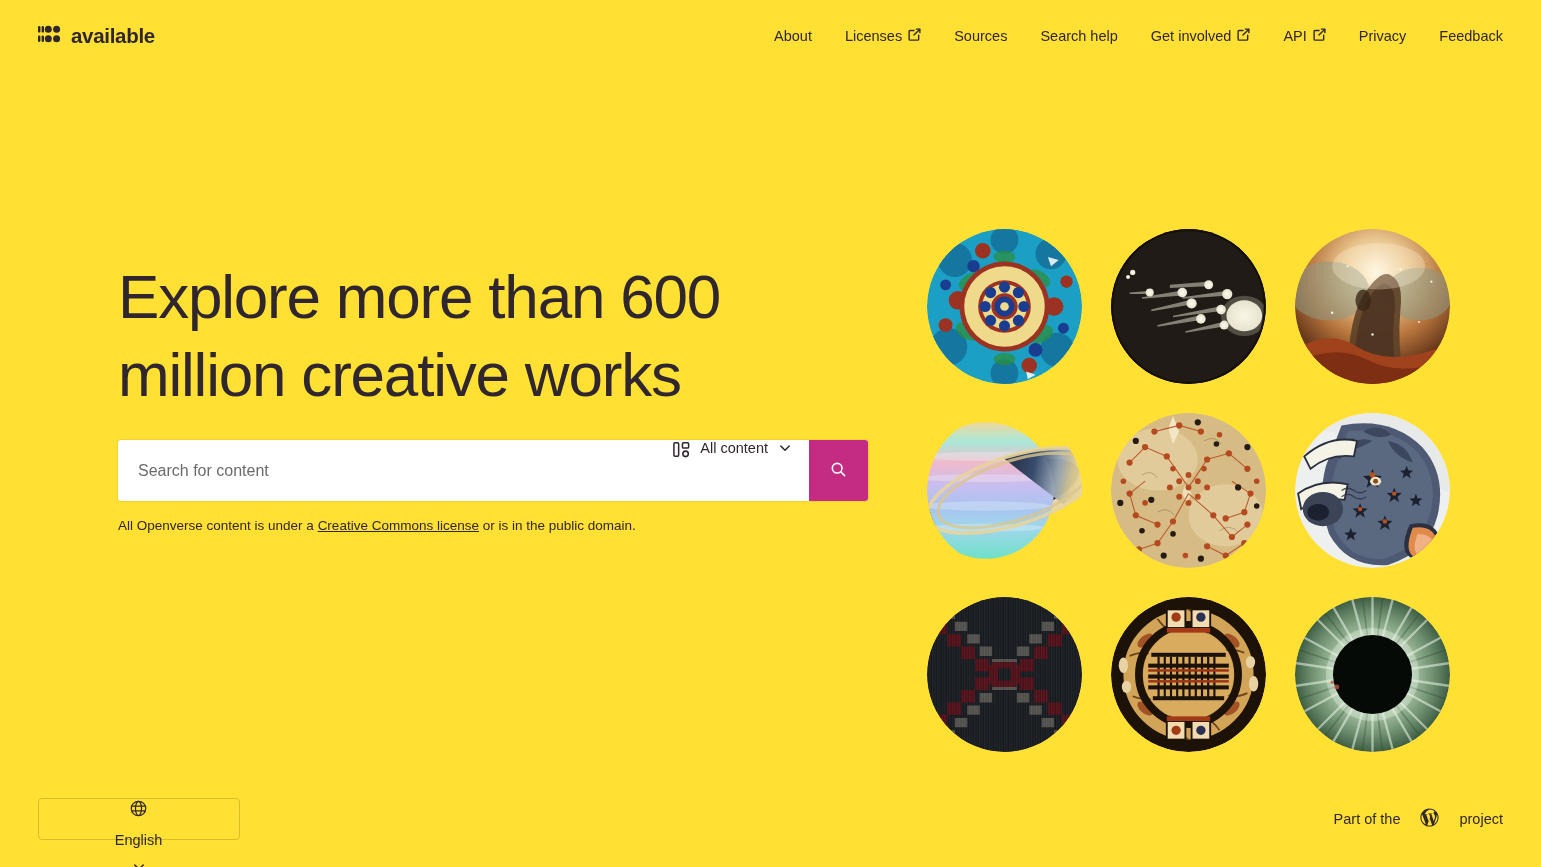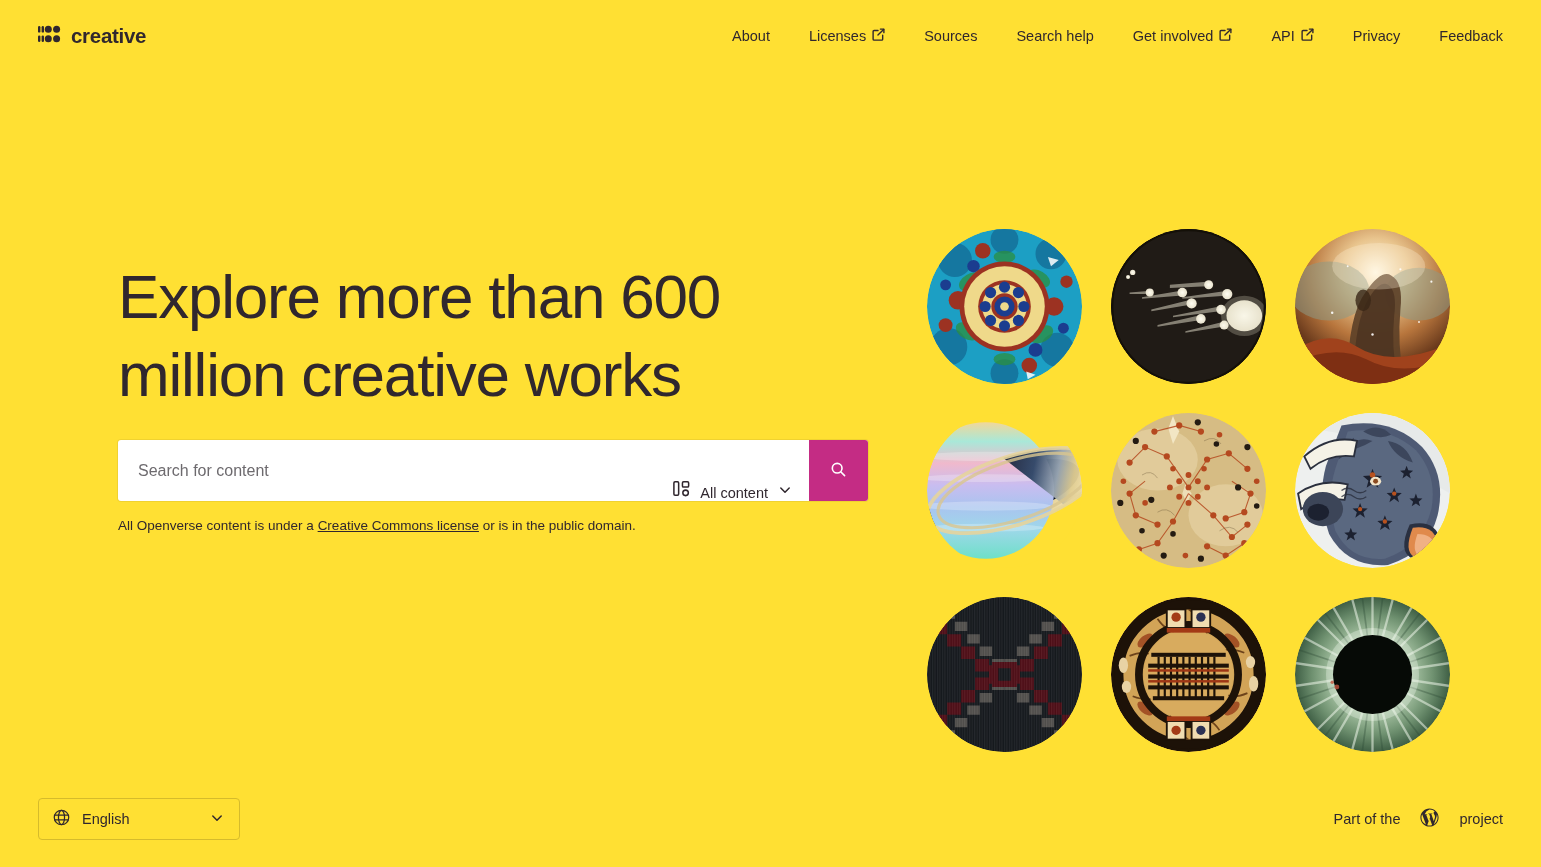--- a/index.html
+++ b/index.html
@@ -34,21 +34,21 @@
   .brand-word {
     font-size: 20.5px;
     font-weight: bold;
     letter-spacing: -0.3px;
     line-height: 1;
     color: #30272e;
   }
   .nav {
     display: flex;
     align-items: center;
-    gap: 11px;
+    gap: 5px;
     margin-right: 0px;
   }
   .nav-item {
     display: inline-flex;
     align-items: center;
     gap: 6px;
     font-size: 14.5px;
     color: #30272e;
     text-decoration: none;
     padding: 6px 14px;
@@ -102,21 +102,21 @@
     outline: none;
     font-size: 16px;
     font-family: "Liberation Sans", sans-serif;
     color: #ef4444;
     padding: 0 20px;
     background: transparent;
   }
   .search-input::placeholder { color: #6d6a6e; }
   .content-switcher {
     display: flex;
-    align-items: flex-end;
+    align-items: flex-start;
     gap: 9px;
     padding: 0 16px 0 8px;
     background: #fff;
     border: none;
     cursor: pointer;
     font-family: "Liberation Sans", sans-serif;
     font-size: 14.5px;
     color: #30272e;
     white-space: nowrap;
   }
@@ -179,20 +179,21 @@
     border: 1px solid #d6bb2b;
     border-radius: 4px;
     background: transparent;
     height: 42px;
     padding: 0 14px 0 13px;
     width: 202px;
     cursor: pointer;
     font-family: "Liberation Sans", sans-serif;
     font-size: 14.5px;
     color: #30272e;
+    flex-direction: column;
   }
   .lang-label { flex: 1; text-align: left; }
   .wp-credit {
     display: flex;
     align-items: center;
     gap: 20px;
     font-size: 14.5px;
     color: #30272e;
   }
 </style>
@@ -208,21 +209,21 @@
           <rect x="3.6" y="2" width="2.4" height="6.6" rx="1.2"></rect>
           <rect x="0" y="11.4" width="2.4" height="6.6" rx="1.2"></rect>
           <rect x="3.6" y="11.4" width="2.4" height="6.6" rx="1.2"></rect>
           <circle cx="10.3" cy="5.3" r="3.5"></circle>
           <circle cx="10.3" cy="14.7" r="3.5"></circle>
           <circle cx="18.6" cy="5.3" r="3.5"></circle>
           <circle cx="18.6" cy="14.7" r="3.5"></circle>
         </g>
       </svg>
     </span>
-    <span class="brand-word">creative</span>
+    <span class="brand-word">available</span>
   </a>
 
   <nav class="nav">
     <a class="nav-item" href="#">
       <span>About</span>
     </a>
     <a class="nav-item" href="#">
       <span>Licenses</span>
       <span class="ext-icon">
         <svg width="13" height="13" viewBox="0 0 14 14" fill="none" stroke="#30272e" stroke-width="1.5" stroke-linecap="round" stroke-linejoin="round">

